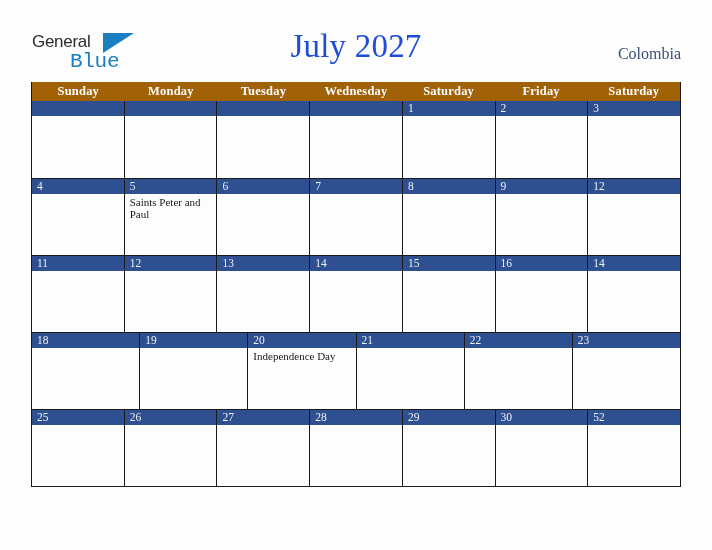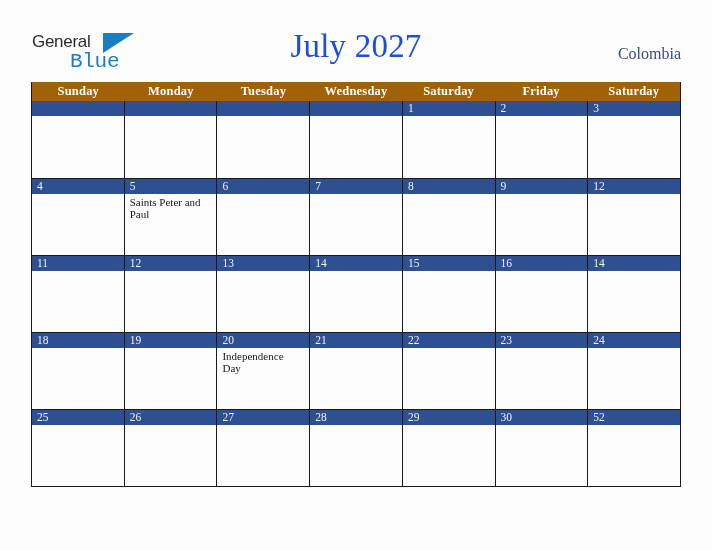--- a/index.html
+++ b/index.html
@@ -336,25 +336,20 @@
           <div class="cell">
             <div class="cell-band">
               <span class="daynum">22</span>
             </div>
           </div>
           <div class="cell">
             <div class="cell-band">
               <span class="daynum">23</span>
             </div>
           </div>
-          <div class="cell">
-            <div class="cell-band">
-              <span class="daynum">24</span>
-            </div>
-          </div>
         </div>
         <div class="week">
           <div class="cell">
             <div class="cell-band">
               <span class="daynum">25</span>
             </div>
           </div>
           <div class="cell">
             <div class="cell-band">
               <span class="daynum">26</span>

